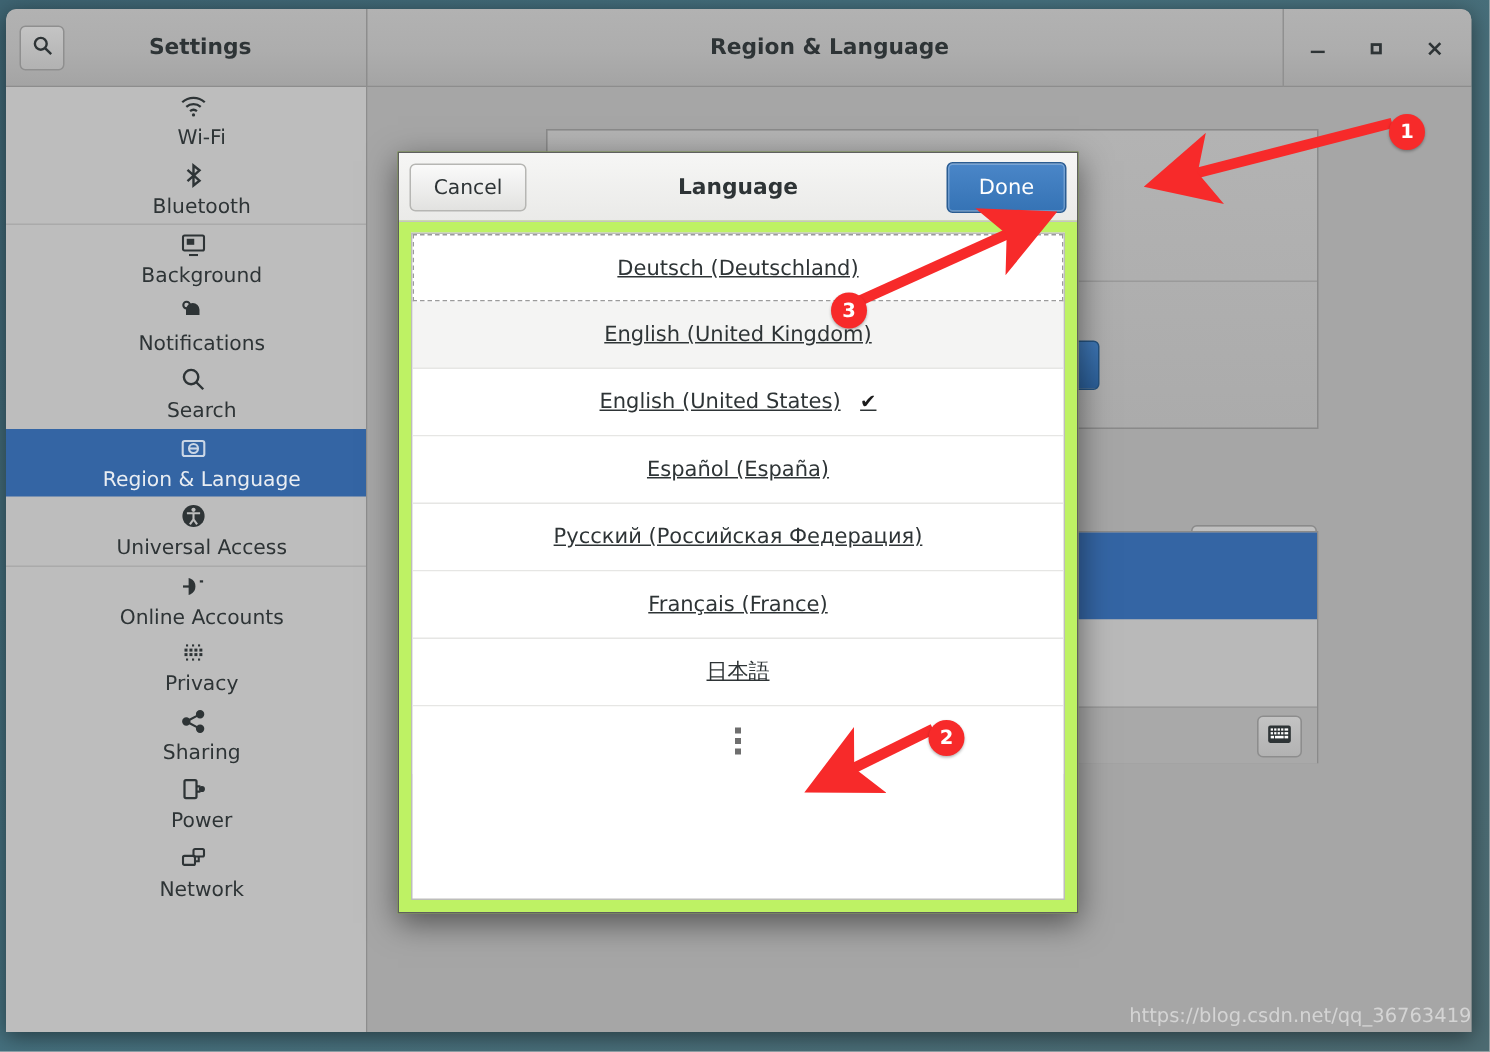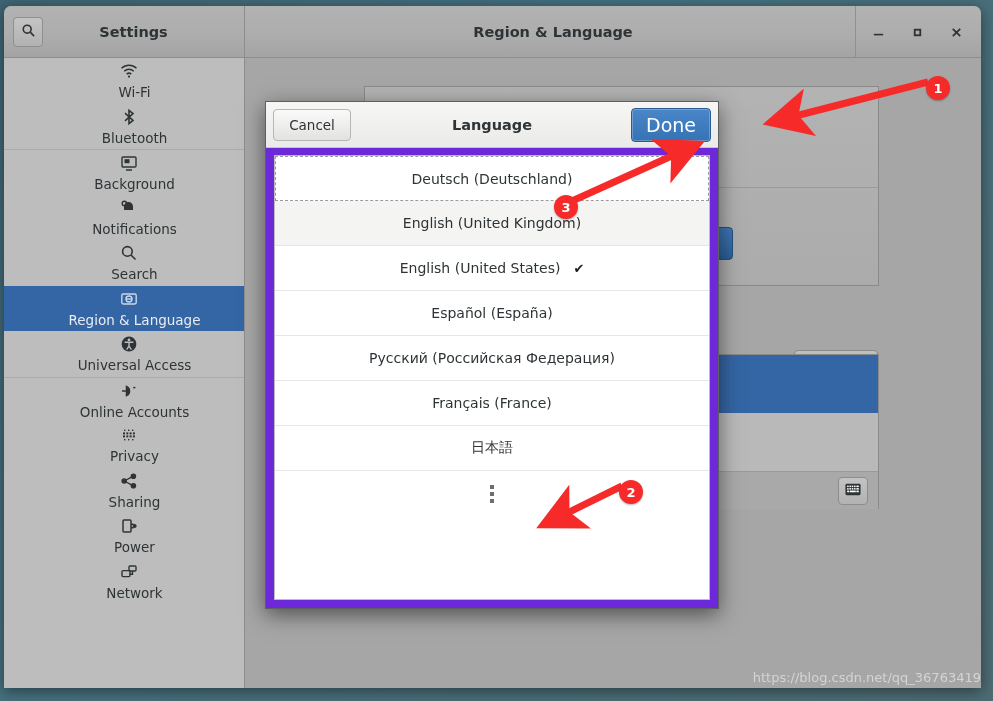--- a/index.html
+++ b/index.html
@@ -128,21 +128,21 @@
     width:30px; height:28px;
     background:linear-gradient(to bottom,#c3c3c3,#b2b2b2);
     border:1px solid #8d8d8d; border-radius:4px;
     display:flex; align-items:center; justify-content:center;
   }
 
   
   #lang-dialog {
     position:absolute; left:265px; top:101px;
     width:454px; height:508px;
-    background:#6d28d9;
+    background:#bef264;
     border:1px solid #5f5f5f;
     box-shadow:0 6px 20px rgba(0,0,0,.5);
     z-index:30;
   }
   #dialog-header {
     position:relative; height:46px;
     background:linear-gradient(to bottom,#f6f6f5,#eaeae8);
     border-bottom:1px solid #c5c5c2;
   }
   #dialog-title {
@@ -154,34 +154,34 @@
     position:absolute; left:7px; top:7px; width:78px; height:32px;
     background:linear-gradient(to bottom,#fafafa,#e2e2e0);
     border:1px solid #b6b6b3; border-radius:4px;
     font-size:13.5px; color:#2e3436;
     display:flex; align-items:center; justify-content:center;
   }
   .done-btn {
     position:absolute; right:7px; top:6px; width:80px; height:34px;
     background:linear-gradient(to bottom,#4a86c8,#3573b5);
     border:1px solid #2a5c92; border-radius:4px;
-    font-size:19px; color:#ffffff;
+    font-size:14px; color:#ffffff;
     display:flex; align-items:center; justify-content:center;
     box-shadow:0 0 0 1px rgba(255,255,255,.25) inset;
   }
   #lang-list-wrap {
     position:absolute; left:8px; top:53px; right:8px; bottom:8px;
     background:#ffffff; border:1px solid #bdbdbb;
     overflow:hidden;
   }
   .lang-row {
     height:45px; display:flex; align-items:center; justify-content:center;
     font-size:14px; color:#2e3436;
     border-bottom:1px solid #e6e6e4;
-    position:relative; background:#ffffff;
+    position:relative; background:#ffffff;text-decoration:underline;
   }
   .lang-row.focused { border:1px dashed #9b9b9b; height:45px; }
   .lang-row.hovered { background:#f4f4f3; }
   .lang-row .check { margin-left:13px; font-size:13px; color:#1b1b1b; }
   .lang-row.more { border-bottom:none; }
   .dots3 { display:flex; flex-direction:column; gap:3px; align-items:center; }
   .dots3 i { width:4px; height:4px; background:#6e6e6e; display:block; }
 
   
   #annotations { position:absolute; inset:0; z-index:60; pointer-events:none; }

